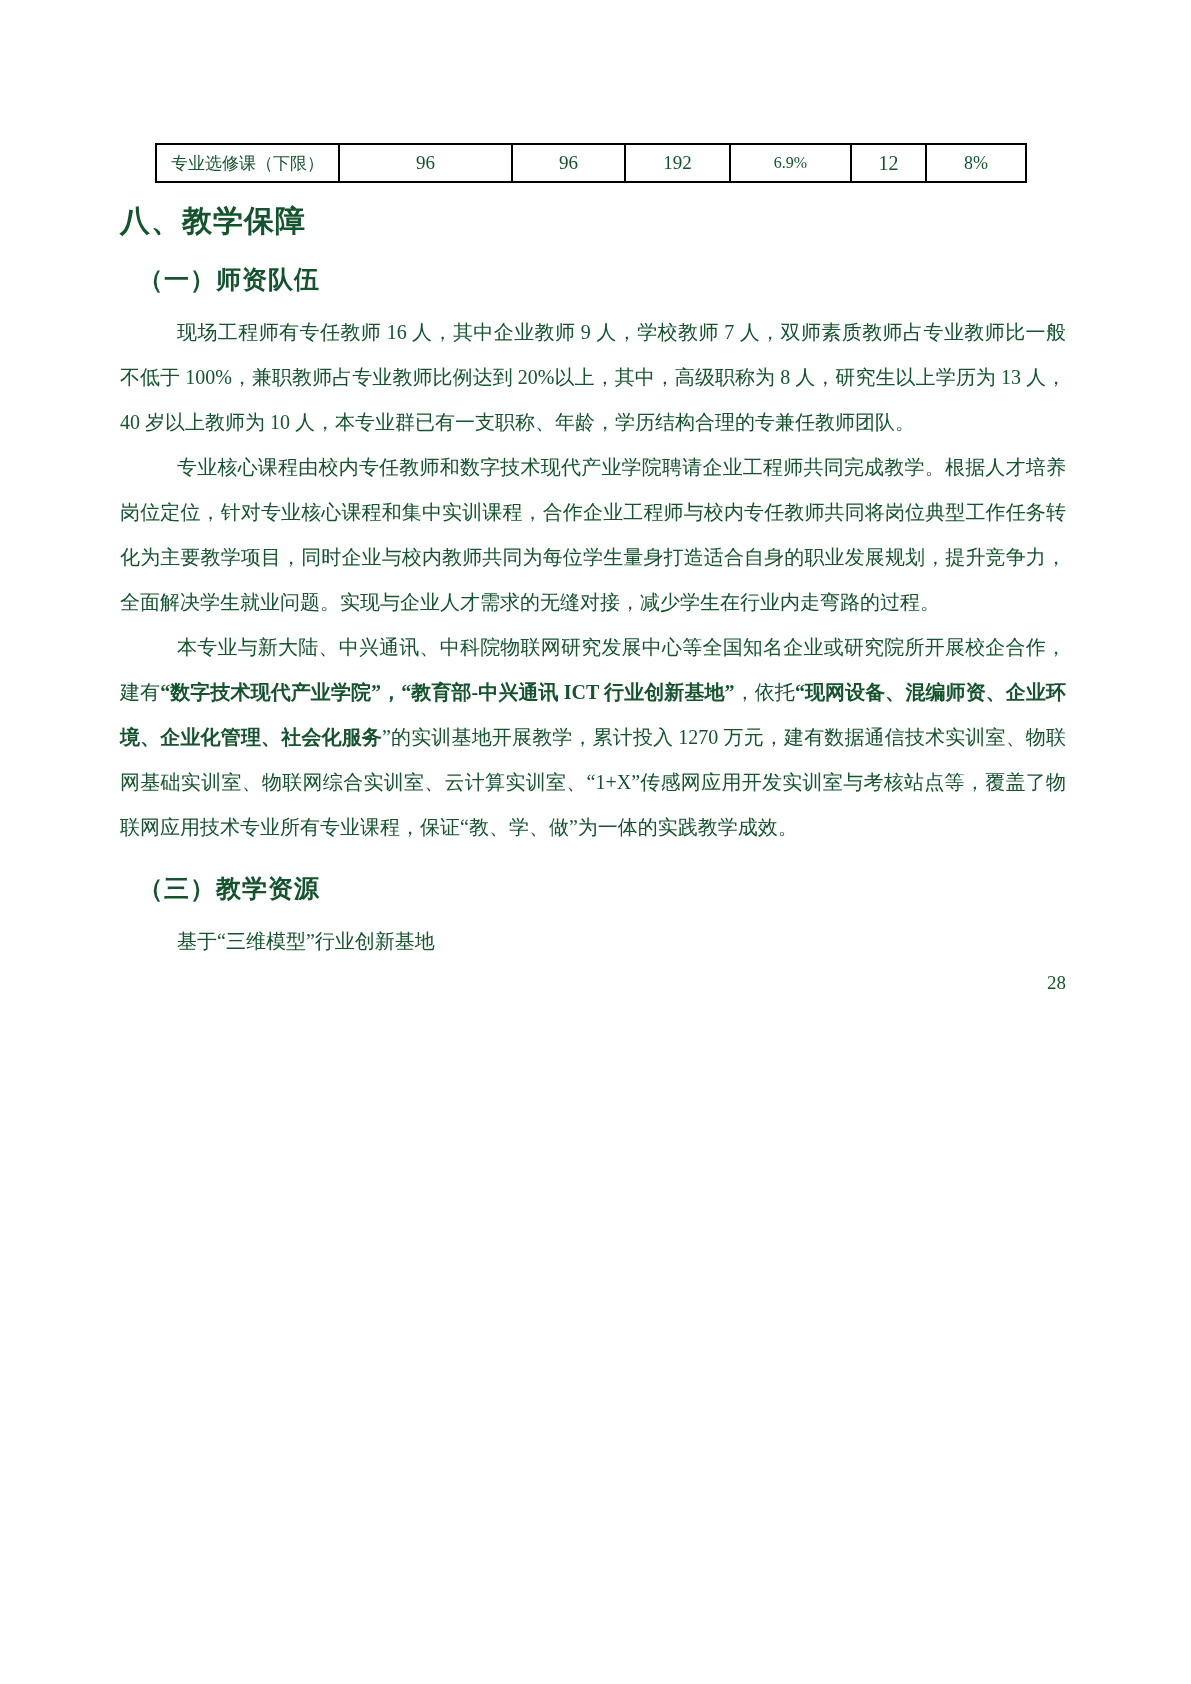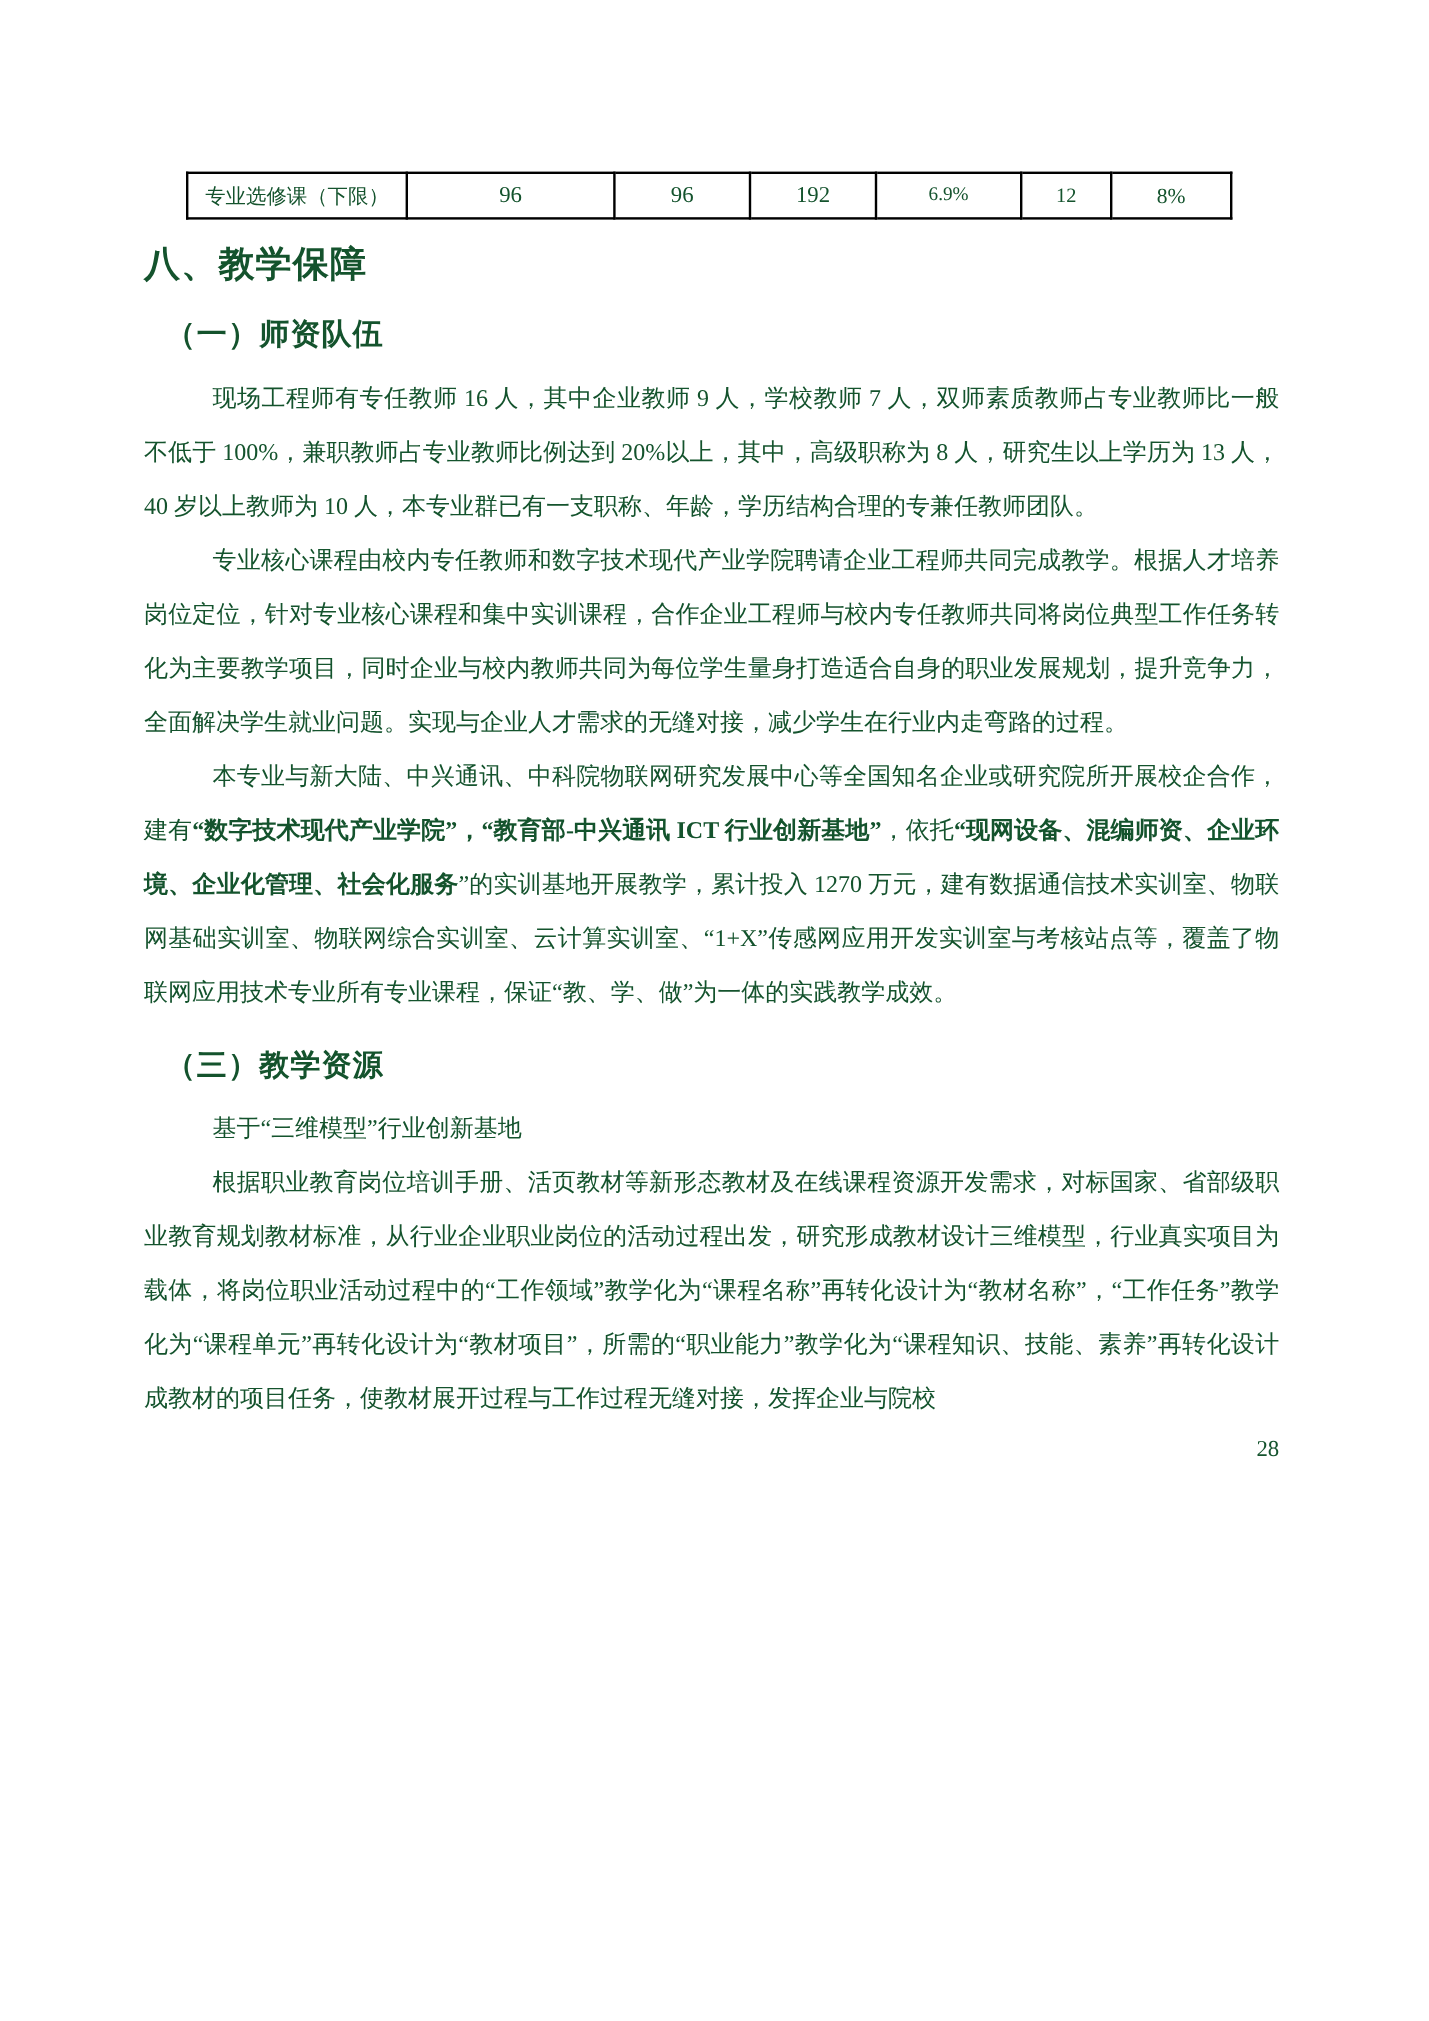--- a/index.html
+++ b/index.html
@@ -27,21 +27,21 @@
     height: 36px;
     padding: 0 2px;
     text-align: center;
     vertical-align: middle;
     font-size: 19px;
     overflow: hidden;
     white-space: nowrap;
   }
   table.summary td:first-child { font-size: 17px; }
   table.summary td:nth-child(5) { font-size: 16px; }
-  table.summary td:nth-child(6) { font-size: 17px; }
+  table.summary td:nth-child(6) { font-size: 20px; }
   table.summary td:nth-child(7) { font-size: 18px; }
   .content {
     margin: 12px 125px 0 120px;
   }
   h1.doc-h1 {
     font-family: "Liberation Sans", "DejaVu Sans", sans-serif;
     font-weight: 700;
     font-size: 30px;
     line-height: 40px;
     margin: 18px 0 0 0;
@@ -105,19 +105,18 @@
     <h1 class="doc-h1">八、教学保障</h1>
 
     <h2 class="doc-h2">（一）师资队伍</h2>
     <p class="body-para">现场工程师有专任教师 16 人，其中企业教师 9 人，学校教师 7 人，双师素质教师占专业教师比一般不低于 100%，兼职教师占专业教师比例达到 20%以上，其中，高级职称为 8 人，研究生以上学历为 13 人，40 岁以上教师为 10 人，本专业群已有一支职称、年龄，学历结构合理的专兼任教师团队。</p>
     <p class="body-para">专业核心课程由校内专任教师和数字技术现代产业学院聘请企业工程师共同完成教学。根据人才培养岗位定位，针对专业核心课程和集中实训课程，合作企业工程师与校内专任教师共同将岗位典型工作任务转化为主要教学项目，同时企业与校内教师共同为每位学生量身打造适合自身的职业发展规划，提升竞争力，全面解决学生就业问题。实现与企业人才需求的无缝对接，减少学生在行业内走弯路的过程。</p>
 
     <p class="body-para"><span>本专业与新大陆、中兴通讯、中科院物联网研究发展中心等全国知名企业或研究院所开展校企合作，建有</span><span class="bold">“数字技术现代产业学院”，“教育部-中兴通讯 ICT 行业创新基地”</span><span>，依托</span><span class="bold">“现网设备、混编师资、企业环境、企业化管理、社会化服务</span><span>”的实训基地开展教学，累计投入 1270 万元，建有数据通信技术实训室、物联网基础实训室、物联网综合实训室、云计算实训室、“1+X”传感网应用开发实训室与考核站点等，覆盖了物联网应用技术专业所有专业课程，保证“教、学、做”为一体的实践教学成效。</span></p>
 
     <h2 class="doc-h2">（三）教学资源</h2>
     <p class="body-para">基于“三维模型”行业创新基地</p>
-    <p class="body-para">根据职业教育岗位培训手册、活页教材等新形态教材及在线课程资源开发需求，对标国家、省部级职业教育规划教材标准，从行业企业职业岗位的活动过程出发，研究形成教材设计三维模型，行业真实项目为载体，将岗位职业活动过程中的“工作领域”教学化为“课程名称”再转化设计为“教材名称”，“工作任务”教学化为“课程单元”再转化设计为“教材项目”，所需的“职业能力”教学化为“课程知识、技能、素养”再转化设计成教材的项目任务，使教材展开过程与工作过程无缝对接，发挥企业与院校</p>
 
     <div class="page-number">28</div>
 
   </div>
 
 </div>
 
 </body></html>

